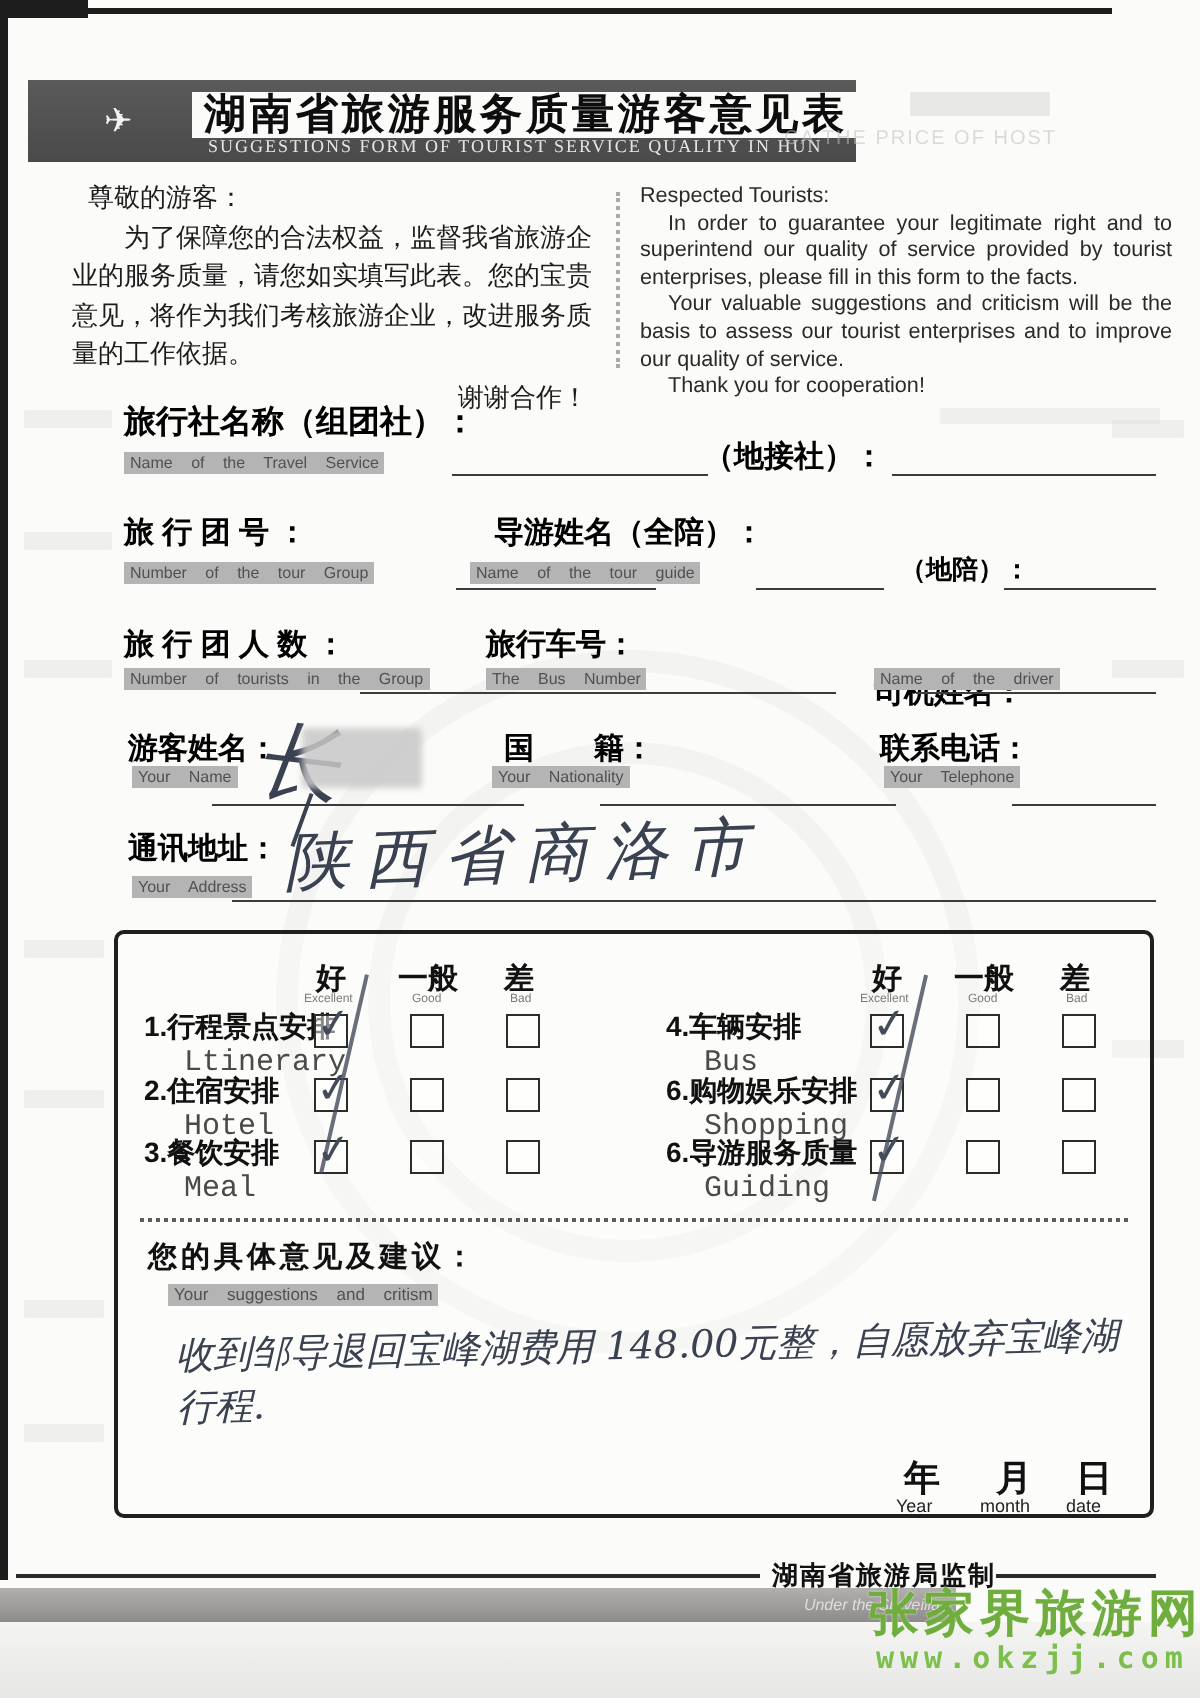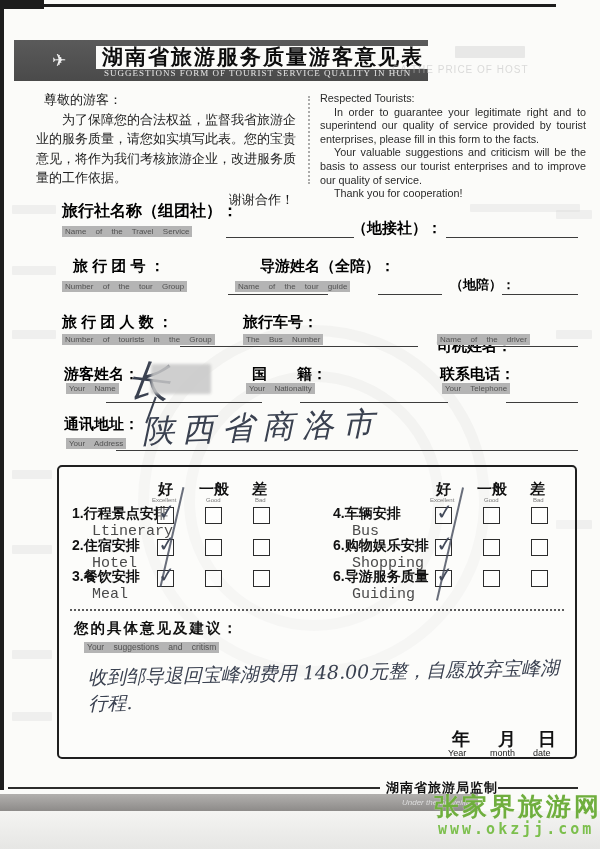--- a/index.html
+++ b/index.html
@@ -100,24 +100,24 @@
     <div class="p">Your valuable suggestions and criticism will be the basis to assess our tourist enterprises and to improve our quality of service.</div>
     <div class="p">Thank you for cooperation!</div>
   </div>
 
   <div class="abs flabel" style="left:62px;top:201px;font-size:16px;">旅行社名称（组团社）：</div>
   <span class="abs enhl" style="left:62px;top:226px;">Name of the Travel Service</span>
   <div class="abs uline" style="left:226px;top:236px;width:128px;"></div>
   <div class="abs flabel" style="left:352px;top:219px;">（地接社）：</div>
   <div class="abs uline" style="left:446px;top:236px;width:132px;"></div>
 
-  <div class="abs flabel" style="left:62px;top:257px;margin-left:11px;">旅 行 团 号 ：</div>
+  <div class="abs flabel" style="left:62px;top:257px;">旅 行 团 号 ：</div>
   <span class="abs enhl" style="left:62px;top:281px;">Number of the tour Group</span>
   <div class="abs uline" style="left:228px;top:293px;width:100px;"></div>
-  <div class="abs flabel" style="left:247px;top:257px;margin-left:13px;">导游姓名（全陪）：</div>
+  <div class="abs flabel" style="left:247px;top:257px;">导游姓名（全陪）：</div>
   <span class="abs enhl" style="left:235px;top:281px;">Name of the tour guide</span>
   <div class="abs uline" style="left:378px;top:293px;width:64px;"></div>
   <div class="abs flabel sm" style="left:450px;top:276px;">（地陪）：</div>
   <div class="abs uline" style="left:502px;top:293px;width:76px;"></div>
 
   <div class="abs flabel" style="left:62px;top:313px;">旅 行 团 人 数 ：</div>
   <span class="abs enhl" style="left:62px;top:334px;">Number of tourists in the Group</span>
   <div class="abs flabel" style="left:243px;top:313px;">旅行车号：</div>
   <span class="abs enhl" style="left:243px;top:334px;">The Bus Number</span>
   <div class="abs uline" style="left:180px;top:345px;width:238px;"></div>

